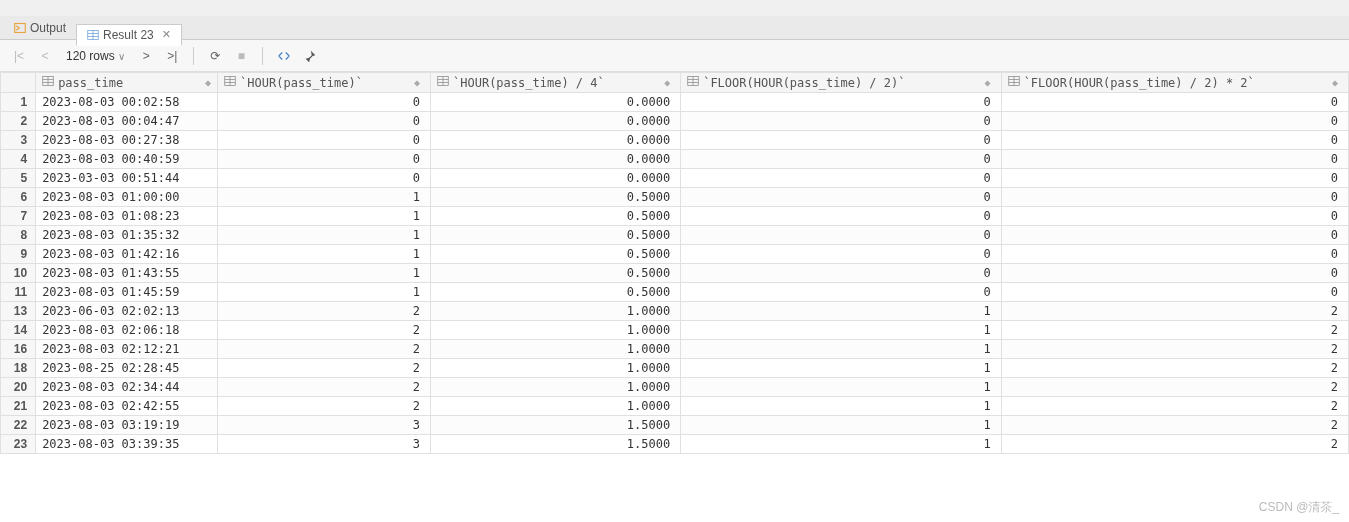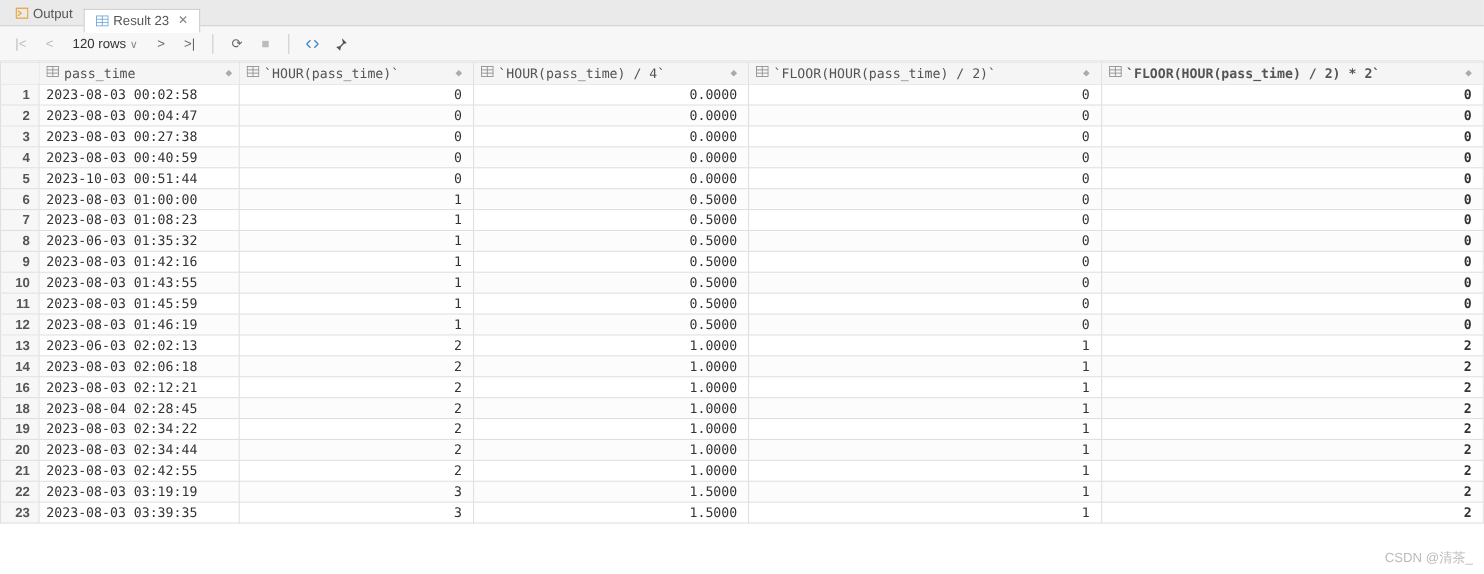--- a/index.html
+++ b/index.html
@@ -1,36 +1,36 @@
 <!DOCTYPE html>
 <html><head>
 <meta charset="utf-8">
 <style>
 * { margin:0; padding:0; box-sizing:border-box; }
 body { font-family: -apple-system, Arial, sans-serif; font-size:12px; color:#333; background:#f0f0f0; overflow:hidden; }
-.tab-bar { background:#eaeaea; height:24px; display:flex; align-items:center; border-bottom:1px solid #ccc; padding-left:4px; }
+.tab-bar { background:#eaeaea; height:24px; display:flex; align-items:center; border-bottom:1px solid #ccc; padding-left:4px;margin-top:16px; }
 .tab { padding:3px 10px; display:flex; align-items:center; gap:4px; cursor:pointer; color:#555; font-size:12px; }
 .tab.active { background:#fff; border:1px solid #ccc; border-bottom:1px solid #fff; position:relative; top:7px; }
 .tab .close { margin-left:4px; color:#888; font-size:11px; }
 .toolbar { background:#f7f7f7; height:32px; display:flex; align-items:center; gap:8px; padding:0 10px; border-bottom:1px solid #ddd; }
 .tbtn { width:18px; height:18px; display:flex; align-items:center; justify-content:center; color:#666; cursor:pointer; }
 .tbtn.disabled { color:#bbb; }
 .rowcount { font-size:12px; color:#333; padding:0 4px; }
 .sep { width:1px; height:18px; background:#ccc; margin:0 4px; }
 .grid-wrap { overflow:auto; height:466px; background:#fff; }
 table { border-collapse:collapse; width:100%; table-layout:fixed;padding-left:35px; }
 th, td { border:1px solid #e0e0e0; padding:2px 6px; height:19px; font-size:12px; white-space:nowrap; overflow:hidden; }
 th { background:#f5f5f5; font-weight:normal; color:#555; position:sticky; top:0; text-align:left; }
 th .hdr { display:flex; align-items:center; gap:4px; }
 th .sort { margin-left:auto; color:#aaa; font-size:10px; }
 .rownum-hdr { width:34px; background:#f5f5f5; }
 .rownum { width:34px; background:#f7f7f7; text-align:right; color:#555; font-weight:bold; padding-right:8px; }
 .c-time { width:176px; font-family:'Menlo','Consolas',monospace; }
 .c-num { text-align:right; font-family:'Menlo','Consolas',monospace; padding-right:10px; }
-.w-a { width:206px; } .w-b { width:242px; } .w-c { width:310px; } .w-d { width:336px;font-weight:bold; }
+.w-a { width:206px; } .w-b { width:242px; } .w-c { width:310px; } .w-d { width:336px; }
 .icon-grid { width:12px; height:12px; }
 .watermark { position:fixed; right:10px; bottom:6px; color:#bbb; font-size:12px; pointer-events:none;margin-left:13px; }
 tr:nth-child(even) td:not(.rownum){ background:#fcfcfc; }
 </style>
 </head>
 <body>
 
 <div class="tab-bar">
   <div class="tab">
     <svg class="icon-grid" viewBox="0 0 16 16">
@@ -171,21 +171,21 @@
         <tr>
           <td class="rownum">4</td>
           <td class="c-time">2023-08-03 00:40:59</td>
           <td class="c-num w-a">0</td>
           <td class="c-num w-b">0.0000</td>
           <td class="c-num w-c">0</td>
           <td class="c-num w-d">0</td>
         </tr>
         <tr>
           <td class="rownum">5</td>
-          <td class="c-time">2023-10-03 00:51:44</td>
+          <td class="c-time">2023-03-03 00:51:44</td>
           <td class="c-num w-a">0</td>
           <td class="c-num w-b">0.0000</td>
           <td class="c-num w-c">0</td>
           <td class="c-num w-d">0</td>
         </tr>
         <tr>
           <td class="rownum">6</td>
           <td class="c-time">2023-08-03 01:00:00</td>
           <td class="c-num w-a">1</td>
           <td class="c-num w-b">0.5000</td>
@@ -195,21 +195,21 @@
         <tr>
           <td class="rownum">7</td>
           <td class="c-time">2023-08-03 01:08:23</td>
           <td class="c-num w-a">1</td>
           <td class="c-num w-b">0.5000</td>
           <td class="c-num w-c">0</td>
           <td class="c-num w-d">0</td>
         </tr>
         <tr>
           <td class="rownum">8</td>
-          <td class="c-time">2023-06-03 01:35:32</td>
+          <td class="c-time">2023-08-03 01:35:32</td>
           <td class="c-num w-a">1</td>
           <td class="c-num w-b">0.5000</td>
           <td class="c-num w-c">0</td>
           <td class="c-num w-d">0</td>
         </tr>
         <tr>
           <td class="rownum">9</td>
           <td class="c-time">2023-08-03 01:42:16</td>
           <td class="c-num w-a">1</td>
           <td class="c-num w-b">0.5000</td>
@@ -226,28 +226,20 @@
         </tr>
         <tr>
           <td class="rownum">11</td>
           <td class="c-time">2023-08-03 01:45:59</td>
           <td class="c-num w-a">1</td>
           <td class="c-num w-b">0.5000</td>
           <td class="c-num w-c">0</td>
           <td class="c-num w-d">0</td>
         </tr>
         <tr>
-          <td class="rownum">12</td>
-          <td class="c-time">2023-08-03 01:46:19</td>
-          <td class="c-num w-a">1</td>
-          <td class="c-num w-b">0.5000</td>
-          <td class="c-num w-c">0</td>
-          <td class="c-num w-d">0</td>
-        </tr>
-        <tr>
           <td class="rownum">13</td>
           <td class="c-time">2023-06-03 02:02:13</td>
           <td class="c-num w-a">2</td>
           <td class="c-num w-b">1.0000</td>
           <td class="c-num w-c">1</td>
           <td class="c-num w-d">2</td>
         </tr>
         <tr>
           <td class="rownum">14</td>
           <td class="c-time">2023-08-03 02:06:18</td>
@@ -259,29 +251,21 @@
         <tr>
           <td class="rownum">16</td>
           <td class="c-time">2023-08-03 02:12:21</td>
           <td class="c-num w-a">2</td>
           <td class="c-num w-b">1.0000</td>
           <td class="c-num w-c">1</td>
           <td class="c-num w-d">2</td>
         </tr>
         <tr>
           <td class="rownum">18</td>
-          <td class="c-time">2023-08-04 02:28:45</td>
-          <td class="c-num w-a">2</td>
-          <td class="c-num w-b">1.0000</td>
-          <td class="c-num w-c">1</td>
-          <td class="c-num w-d">2</td>
-        </tr>
-        <tr>
-          <td class="rownum">19</td>
-          <td class="c-time">2023-08-03 02:34:22</td>
+          <td class="c-time">2023-08-25 02:28:45</td>
           <td class="c-num w-a">2</td>
           <td class="c-num w-b">1.0000</td>
           <td class="c-num w-c">1</td>
           <td class="c-num w-d">2</td>
         </tr>
         <tr>
           <td class="rownum">20</td>
           <td class="c-time">2023-08-03 02:34:44</td>
           <td class="c-num w-a">2</td>
           <td class="c-num w-b">1.0000</td>

